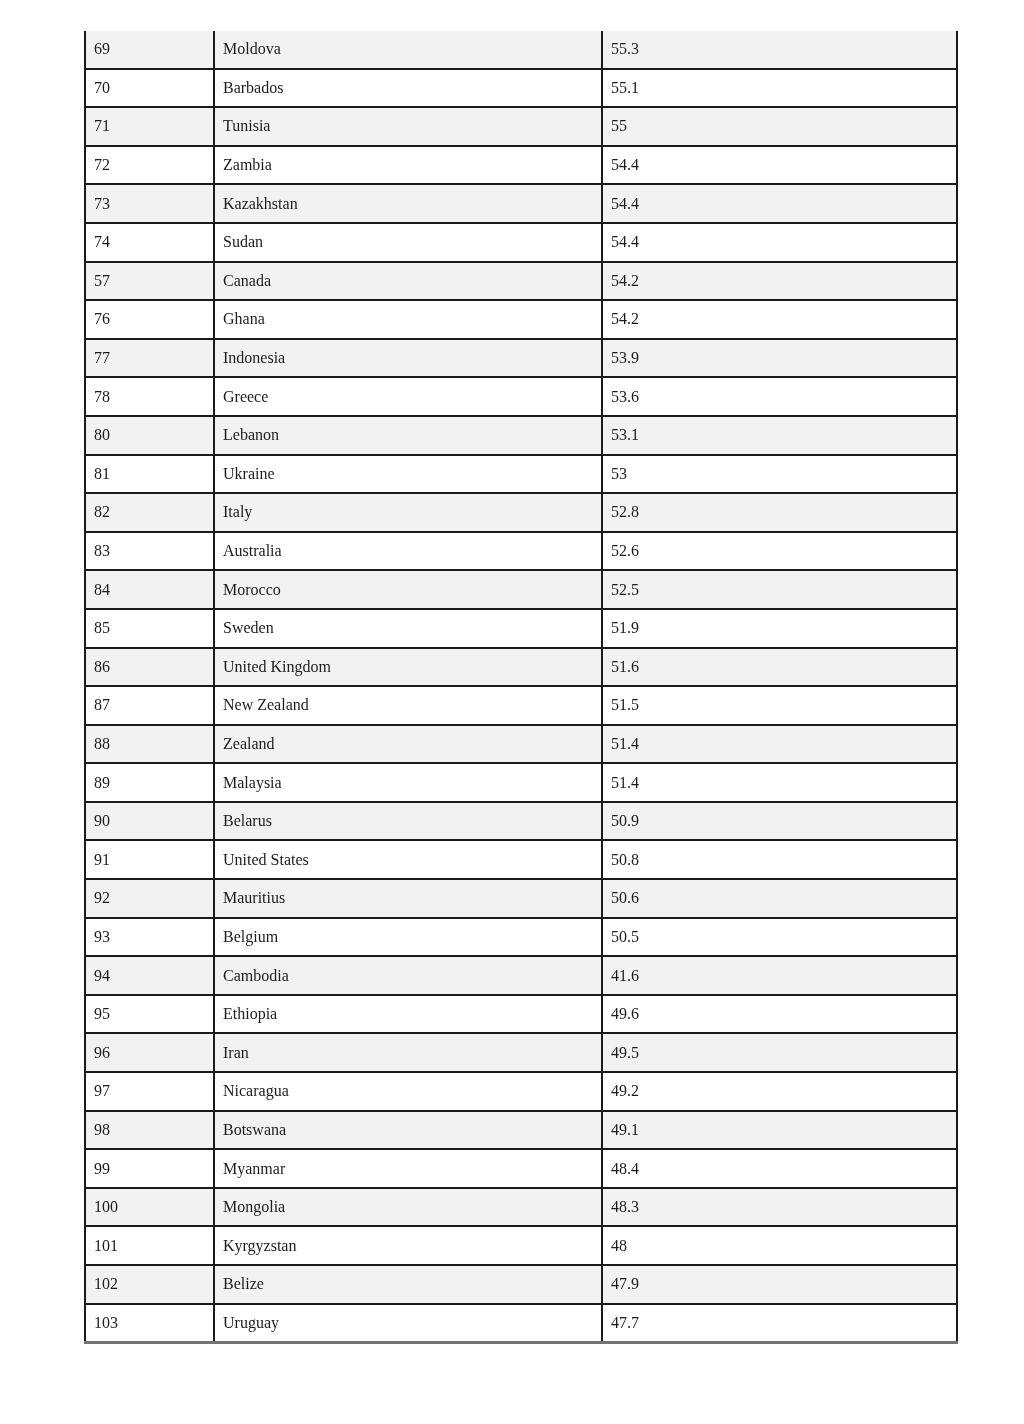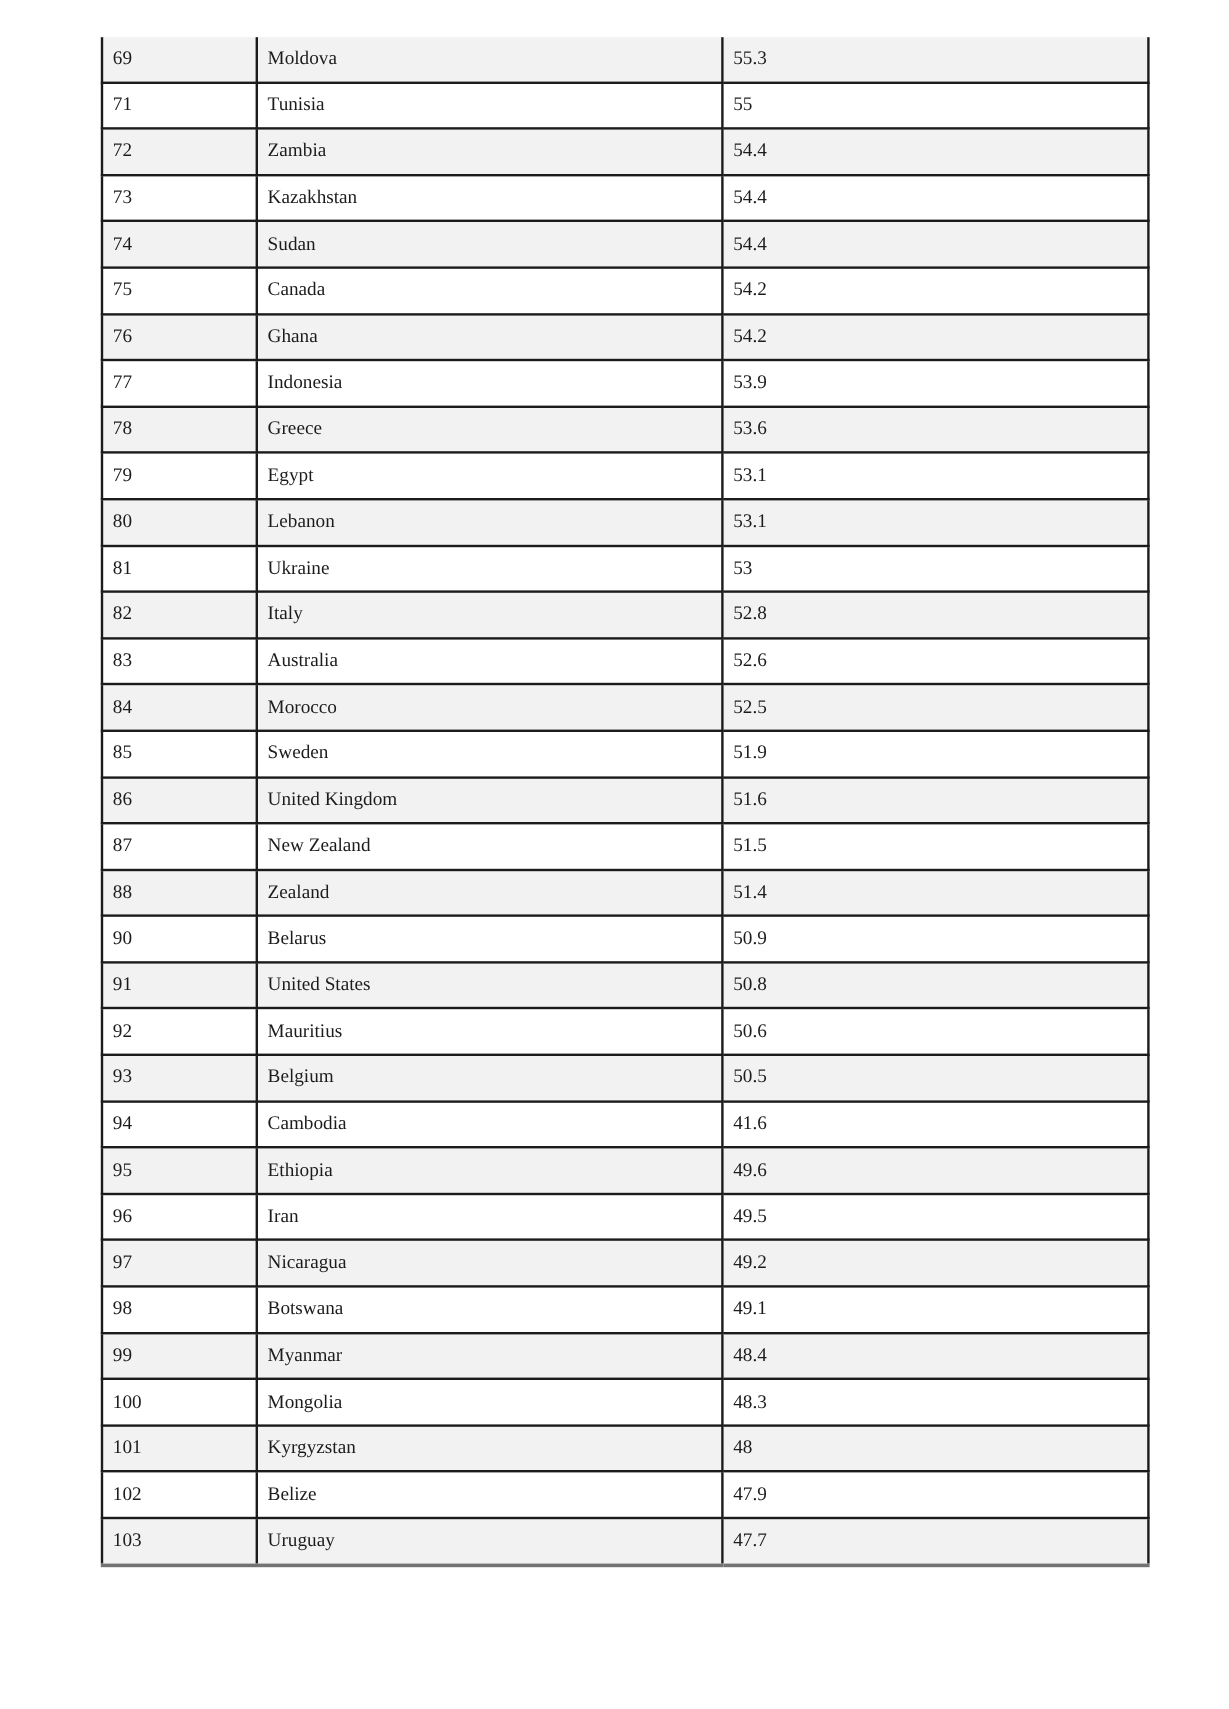--- a/index.html
+++ b/index.html
@@ -64,65 +64,65 @@
       <col class="c-country">
       <col class="c-value">
     </colgroup>
     <tbody id="table-body">
         <tr>
           <td>69</td>
           <td>Moldova</td>
           <td>55.3</td>
         </tr>
         <tr>
+          <td>70</td>
+          <td>Barbados</td>
+          <td>55.1</td>
+        </tr>
+        <tr>
           <td>71</td>
           <td>Tunisia</td>
           <td>55</td>
         </tr>
         <tr>
           <td>72</td>
           <td>Zambia</td>
           <td>54.4</td>
         </tr>
         <tr>
           <td>73</td>
           <td>Kazakhstan</td>
           <td>54.4</td>
         </tr>
         <tr>
           <td>74</td>
           <td>Sudan</td>
           <td>54.4</td>
         </tr>
         <tr>
-          <td>75</td>
+          <td>57</td>
           <td>Canada</td>
           <td>54.2</td>
         </tr>
         <tr>
           <td>76</td>
           <td>Ghana</td>
           <td>54.2</td>
         </tr>
         <tr>
           <td>77</td>
           <td>Indonesia</td>
           <td>53.9</td>
         </tr>
         <tr>
           <td>78</td>
           <td>Greece</td>
           <td>53.6</td>
         </tr>
         <tr>
-          <td>79</td>
-          <td>Egypt</td>
-          <td>53.1</td>
-        </tr>
-        <tr>
           <td>80</td>
           <td>Lebanon</td>
           <td>53.1</td>
         </tr>
         <tr>
           <td>81</td>
           <td>Ukraine</td>
           <td>53</td>
         </tr>
         <tr>
@@ -151,20 +151,25 @@
           <td>51.6</td>
         </tr>
         <tr>
           <td>87</td>
           <td>New Zealand</td>
           <td>51.5</td>
         </tr>
         <tr>
           <td>88</td>
           <td>Zealand</td>
+          <td>51.4</td>
+        </tr>
+        <tr>
+          <td>89</td>
+          <td>Malaysia</td>
           <td>51.4</td>
         </tr>
         <tr>
           <td>90</td>
           <td>Belarus</td>
           <td>50.9</td>
         </tr>
         <tr>
           <td>91</td>
           <td>United States</td>

